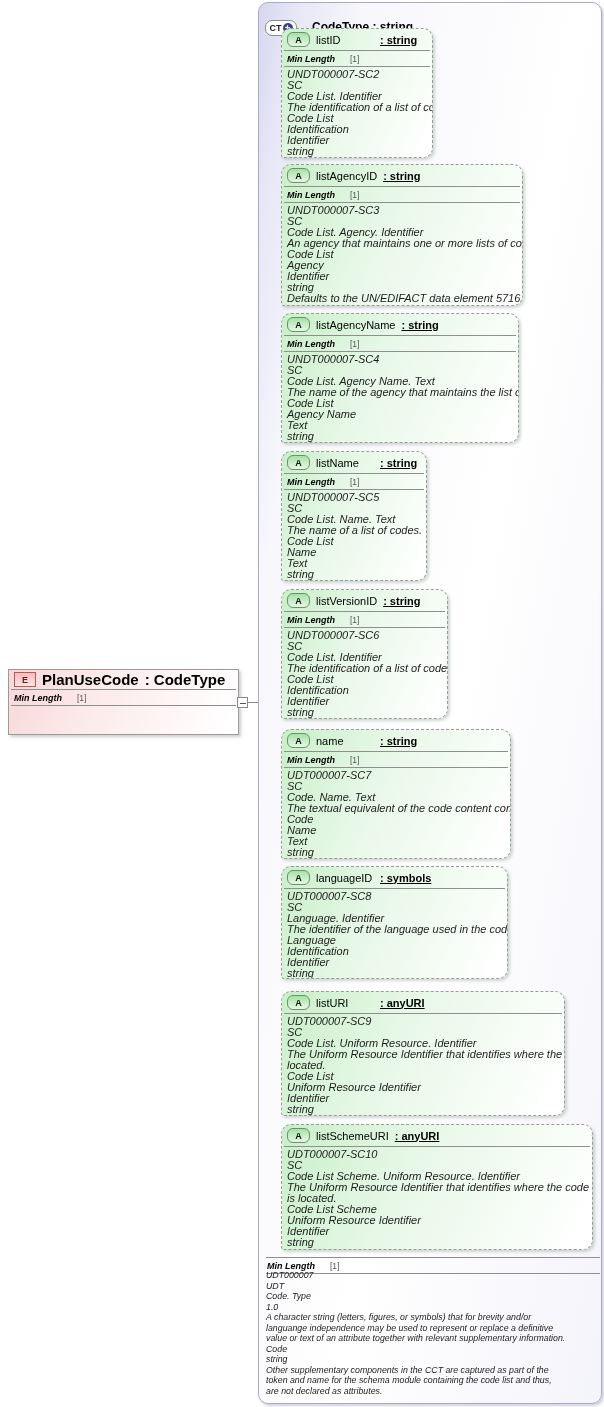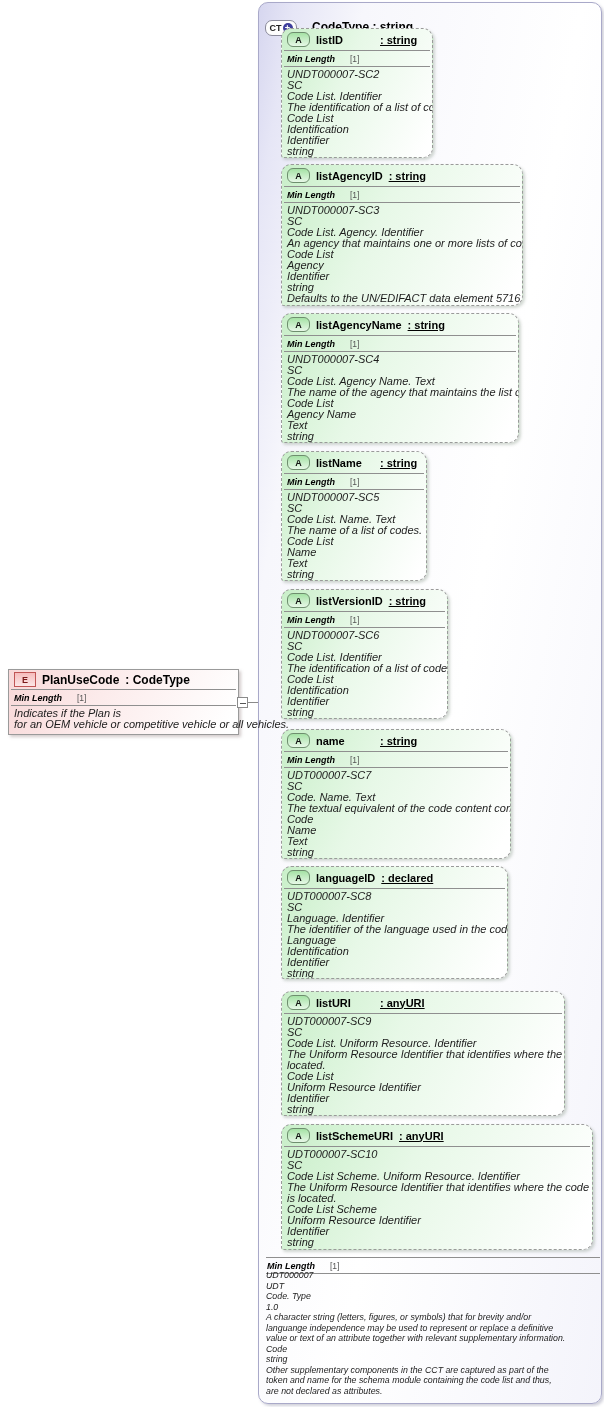--- a/index.html
+++ b/index.html
@@ -24,42 +24,42 @@
 
   
   .attr-box{
     position:absolute;box-sizing:border-box;
     border:1px dashed #9a9a9a;border-radius:10px 10px 10px 3px;
     background:linear-gradient(115deg,#c9efc9 0%,#e7f8e7 40%,#ffffff 95%);
     box-shadow:2px 2px 3px rgba(110,130,110,.3);
     overflow:hidden;
   }
   .attr-header{height:21px;display:flex;align-items:center;gap:6px;padding:0 5px;}
-  .attr-name{font-size:11px;font-weight:bold;color:#000;min-width:58px;white-space:pre;}
+  .attr-name{font-size:11px;font-weight:normal;color:#000;min-width:58px;white-space:pre;}
   .attr-type{font-size:11px;font-weight:bold;color:#000;white-space:pre;text-decoration:underline;}
   .sep{border-top:1px solid #8f8f8f;margin:0 2px;height:0;}
   .facet-row{height:15px;display:flex;align-items:center;padding:0 5px;}
   .facet-label{font-size:9px;font-weight:bold;font-style:italic;color:#000;}
   .facet-value{font-size:8.5px;color:#555;margin-left:15px;}
   .annotation{padding:2px 5px 0;font-size:11px;line-height:11px;font-style:italic;
     color:#1c1c1c;white-space:pre;}
   .icon-a{display:inline-flex;align-items:center;justify-content:center;flex:0 0 auto;
     width:21px;height:13px;border:1px solid #6e8e6e;border-radius:6px;
     background:linear-gradient(to bottom,#a5e2a5,#e7f8e7);
     font-size:9px;font-weight:bold;color:#111;}
 
   
   .el-box{
     position:absolute;left:8px;top:669px;width:231px;height:66px;box-sizing:border-box;
     border:1px solid #9a9a9a;
     background:linear-gradient(115deg,#f8d8d8 0%,#fcebeb 40%,#ffffff 95%);
     box-shadow:2px 2px 3px rgba(130,110,110,.35);
   }
   .el-header{height:19px;display:flex;align-items:center;gap:6px;padding:0 5px;}
-  .el-name,.el-type{font-size:12px;font-weight:bold;color:#000;white-space:pre;}
+  .el-name,.el-type{font-size:15px;font-weight:bold;color:#000;white-space:pre;}
   .icon-e{display:inline-flex;align-items:center;justify-content:center;flex:0 0 auto;
     width:20px;height:13px;border:1px solid #c05555;
     background:linear-gradient(to bottom,#f6bcbc,#fbe6e6);
     font-size:9px;font-weight:bold;color:#7a1a1a;}
 
   
   .ct-facet{position:absolute;left:7px;top:1254px;width:332px;
     border-top:1px solid #8f8f8f;border-bottom:1px solid #8f8f8f;
     display:flex;align-items:center;height:15px;padding:0 1px;}
   .ct-annotation{position:absolute;left:7px;top:1267px;width:333px;
@@ -247,21 +247,21 @@
 Code
 Name
 Text
 string</div>
   </div>
 
   <div class="attr-box" style="left:281px;top:866px;width:227px;height:113px;">
     <div class="attr-header">
       <span class="icon-a">A</span>
       <span class="attr-name">languageID</span>
-      <span class="attr-type">: declared</span>
+      <span class="attr-type">: symbols</span>
     </div>
     <div class="sep"></div>
     <div class="annotation">UDT000007-SC8
 SC
 Language. Identifier
 The identifier of the language used in the code name.
 Language
 Identification
 Identifier
 string</div>
@@ -308,21 +308,19 @@
       <span class="icon-e">E</span>
       <span class="el-name">PlanUseCode</span>
       <span class="el-type">: CodeType</span>
     </div>
     <div class="sep"></div>
     <div class="facet-row">
       <span class="facet-label">Min Length</span>
       <span class="facet-value">[1]</span>
     </div>
     <div class="sep"></div>
-    <div class="annotation">Indicates if the Plan is
-for an OEM vehicle or competitive vehicle or all vehicles.</div>
   </div>
 
   <div class="conn-square">
     <span class="dash"></span>
   </div>
 
 </div>
 
 </body></html>

